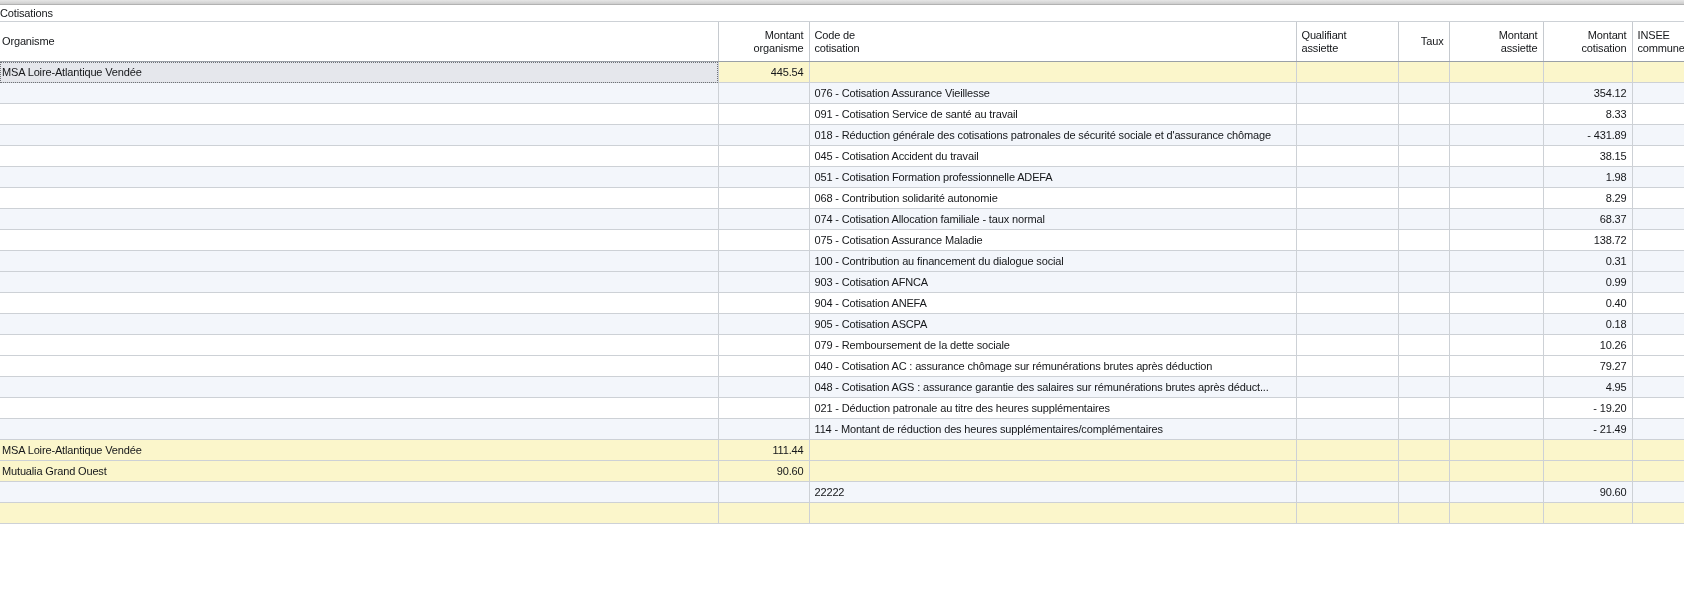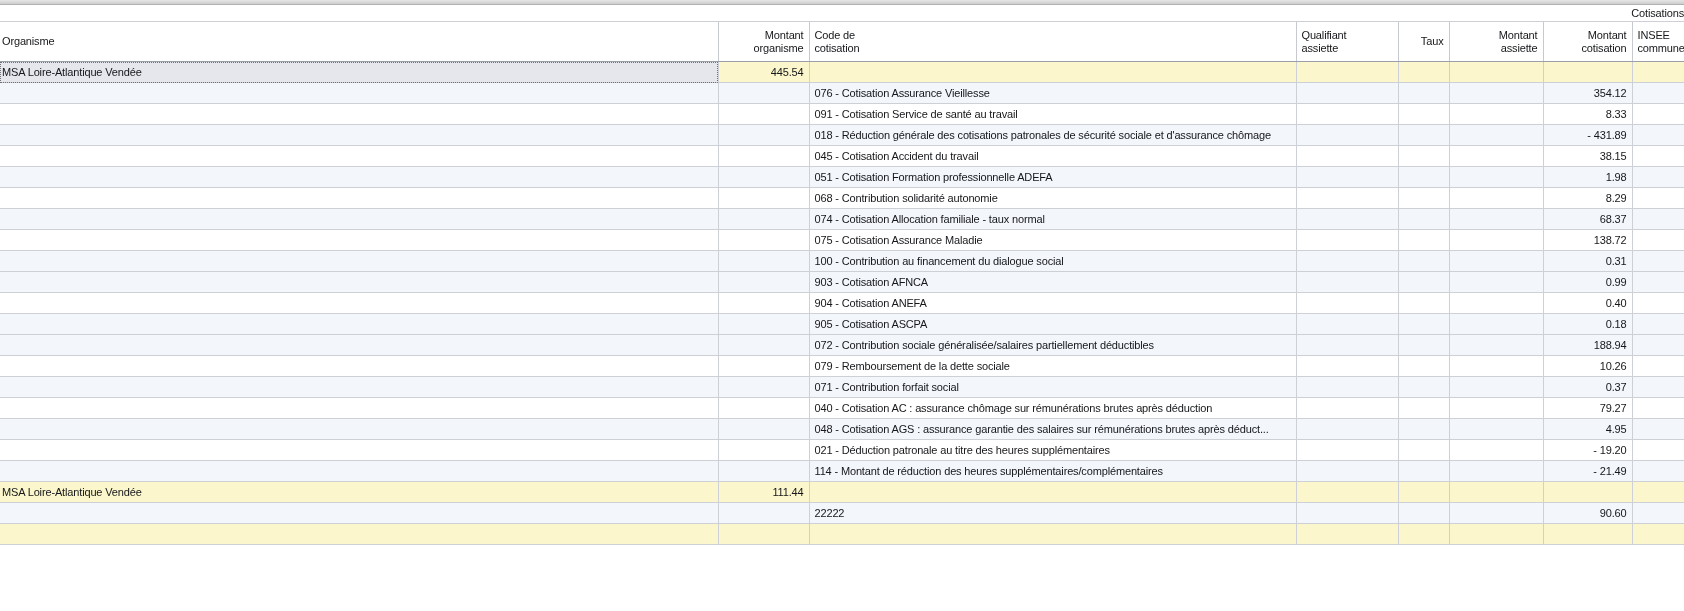--- a/index.html
+++ b/index.html
@@ -6,21 +6,21 @@
   body{
     width:1684px;height:611px;overflow:hidden;
     font-family:"Liberation Sans","DejaVu Sans",sans-serif;
     font-size:11px;color:#15171a;letter-spacing:-0.15px;
     --row-yellow:#fbf6cb;--row-alt:#f3f6fb;--row-white:#ffffff;
     --selected-cell-bg:#e5e7ec;--selected-cell-dots:#6f7277;
     --grid-border:#cdd1d6;--header-border:#c6cacf;--header-bottom:#9aa0a7;
     --strip-top:#e6e6e6;--strip-bottom:#cdcdcd;--strip-edge:#b2b2b2;
   }
   .top-strip{height:4px;background:linear-gradient(var(--strip-top),var(--strip-bottom));border-bottom:1px solid var(--strip-edge);}
-  .title-bar{height:16px;line-height:16px;text-align:right;border-bottom:1px solid var(--grid-border);background:#fff;}
+  .title-bar{height:16px;line-height:16px;text-align:left;border-bottom:1px solid var(--grid-border);background:#fff;}
   table{border-collapse:collapse;table-layout:fixed;width:1684px;}
   col.c-organisme{width:718px;}
   col.c-montant_organisme{width:91px;}
   col.c-code{width:487px;}
   col.c-qualifiant_assiette{width:102px;}
   col.c-taux{width:51px;}
   col.c-montant_assiette{width:94px;}
   col.c-montant_cotisation{width:89px;}
   col.c-insee_commune{width:auto;}
   thead th{
@@ -221,48 +221,28 @@
         <tr class="detail alt">
           <td class="al"></td>
           <td class="ar"></td>
           <td class="al"><span>905 - Cotisation ASCPA</span></td>
           <td class="al"></td>
           <td class="ar"></td>
           <td class="ar"></td>
           <td class="ar"><span>0.18</span></td>
           <td class="al"></td>
         </tr>
-        <tr class="detail alt">
-          <td class="al"></td>
-          <td class="ar"></td>
-          <td class="al"><span>072 - Contribution sociale généralisée/salaires partiellement déductibles</span></td>
-          <td class="al"></td>
-          <td class="ar"></td>
-          <td class="ar"></td>
-          <td class="ar"><span>188.94</span></td>
-          <td class="al"></td>
-        </tr>
         <tr class="detail">
           <td class="al"></td>
           <td class="ar"></td>
           <td class="al"><span>079 - Remboursement de la dette sociale</span></td>
           <td class="al"></td>
           <td class="ar"></td>
           <td class="ar"></td>
           <td class="ar"><span>10.26</span></td>
-          <td class="al"></td>
-        </tr>
-        <tr class="detail alt">
-          <td class="al"></td>
-          <td class="ar"></td>
-          <td class="al"><span>071 - Contribution forfait social</span></td>
-          <td class="al"></td>
-          <td class="ar"></td>
-          <td class="ar"></td>
-          <td class="ar"><span>0.37</span></td>
           <td class="al"></td>
         </tr>
         <tr class="detail">
           <td class="al"></td>
           <td class="ar"></td>
           <td class="al"><span>040 - Cotisation AC : assurance chômage sur rémunérations brutes après déduction</span></td>
           <td class="al"></td>
           <td class="ar"></td>
           <td class="ar"></td>
           <td class="ar"><span>79.27</span></td>
@@ -294,20 +274,30 @@
           <td class="al"><span>114 - Montant de réduction des heures supplémentaires/complémentaires</span></td>
           <td class="al"></td>
           <td class="ar"></td>
           <td class="ar"></td>
           <td class="ar"><span>- 21.49</span></td>
           <td class="al"></td>
         </tr>
         <tr class="organisme">
           <td class="al"><span class="clip-left">MSA Loire-Atlantique Vendée</span></td>
           <td class="ar"><span>111.44</span></td>
+          <td class="al"></td>
+          <td class="al"></td>
+          <td class="ar"></td>
+          <td class="ar"></td>
+          <td class="ar"></td>
+          <td class="al"></td>
+        </tr>
+        <tr class="organisme">
+          <td class="al"><span class="clip-left">Mutualia Grand Ouest</span></td>
+          <td class="ar"><span>90.60</span></td>
           <td class="al"></td>
           <td class="al"></td>
           <td class="ar"></td>
           <td class="ar"></td>
           <td class="ar"></td>
           <td class="al"></td>
         </tr>
         <tr class="detail alt">
           <td class="al"></td>
           <td class="ar"></td>

